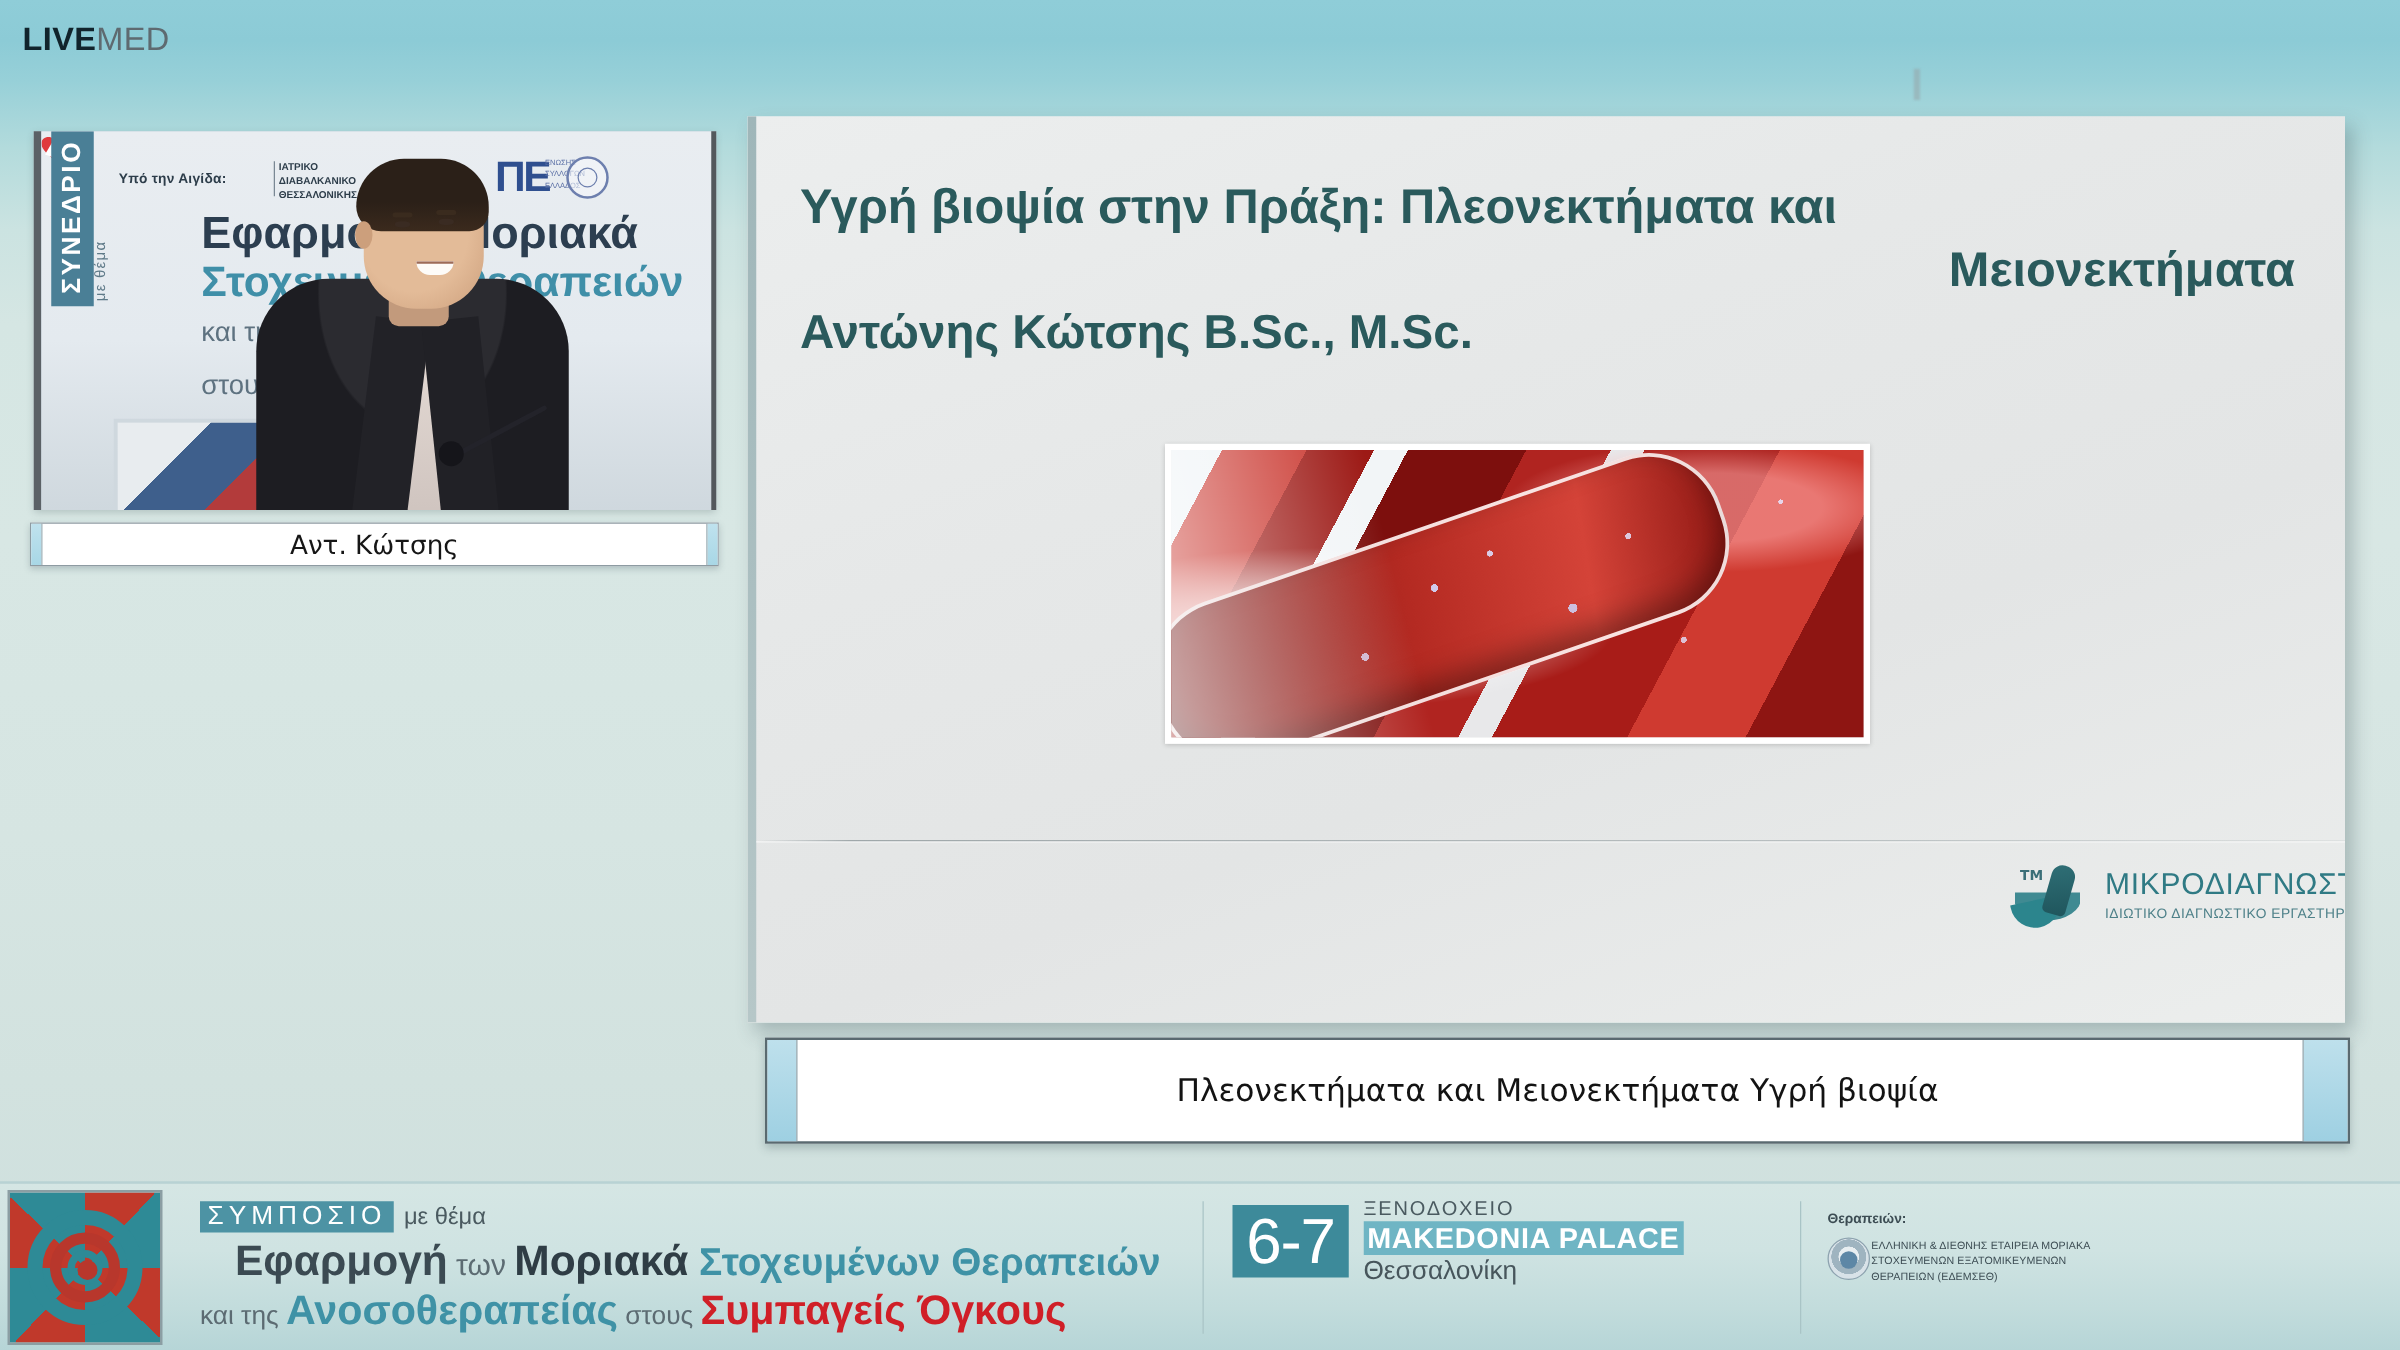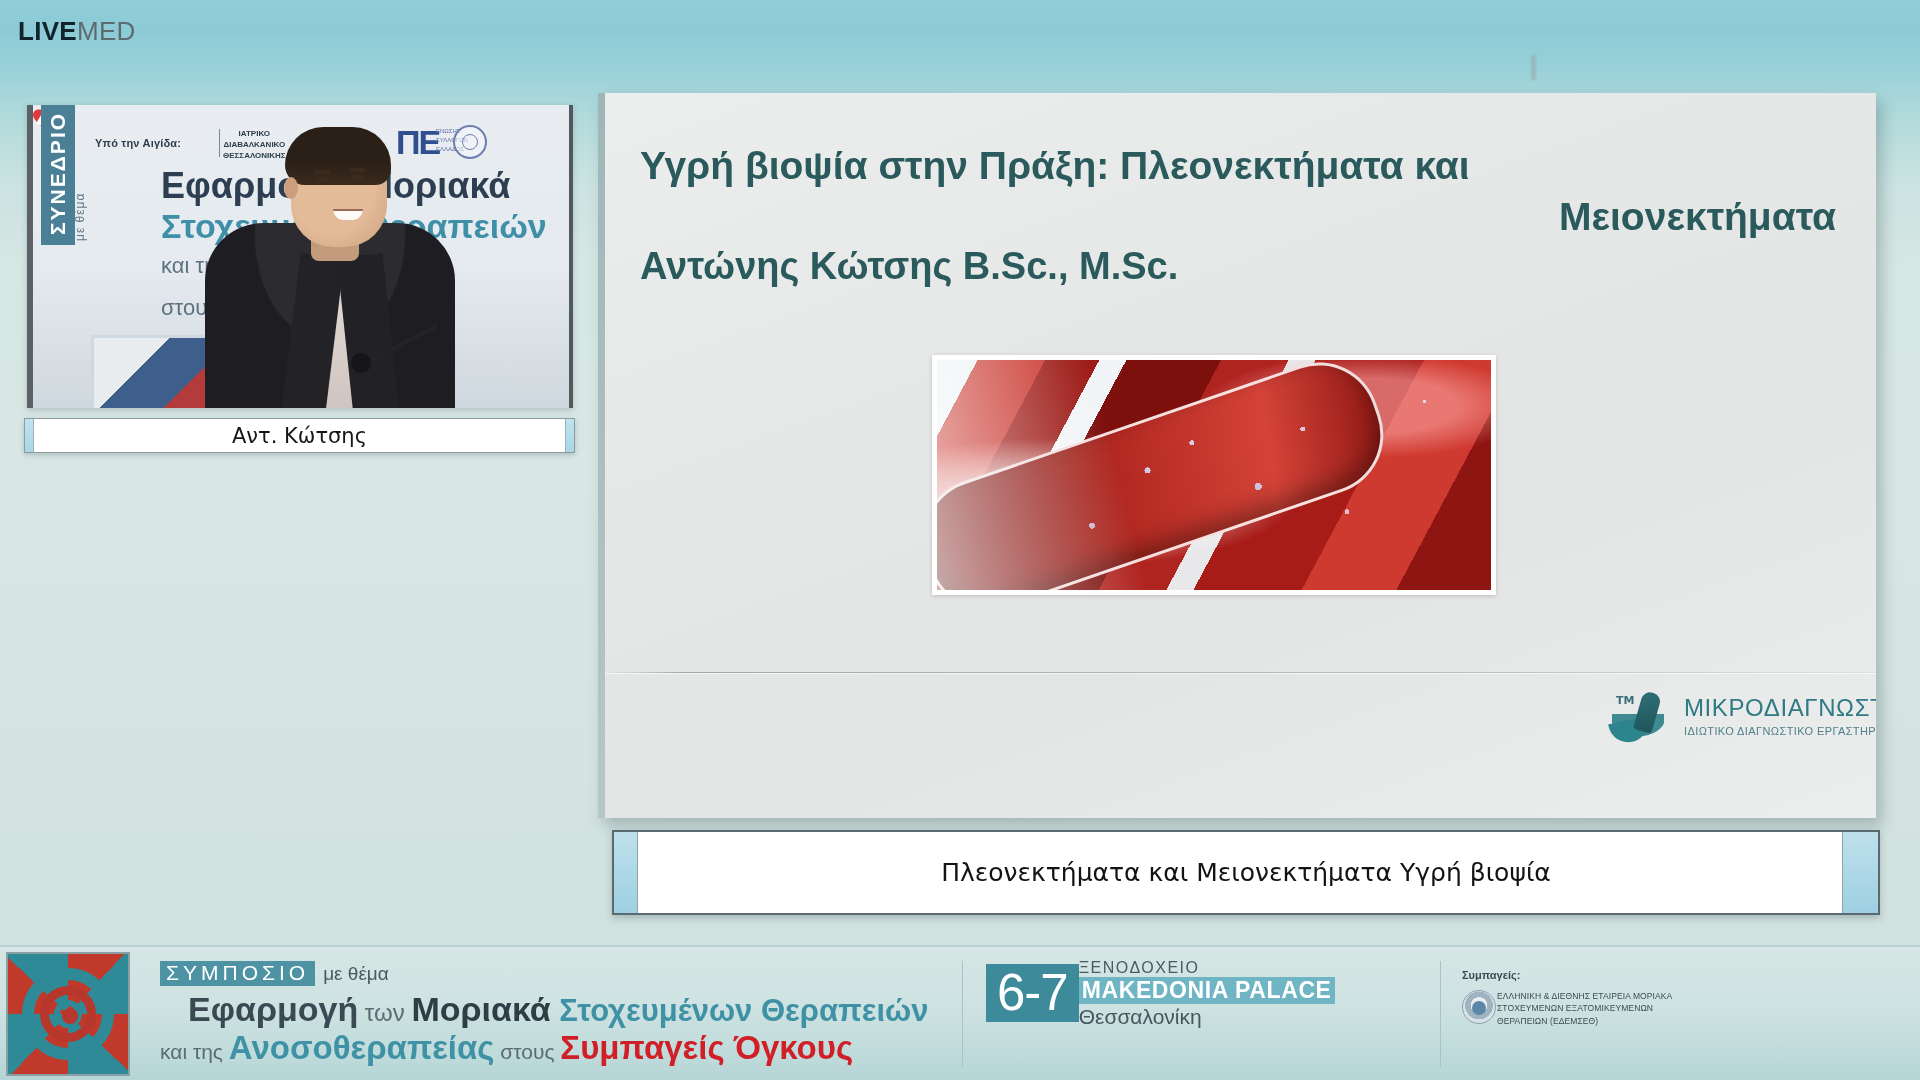--- a/index.html
+++ b/index.html
@@ -43,21 +43,21 @@
     position:absolute; left:0; top:4px; width:34px; height:24px;
     background:#e03a3c;
     clip-path:path("M17 24 C 6 16, 0 10, 0 6 C 0 1, 6 -1, 10 2 L17 7 L24 2 C28 -1, 34 1, 34 6 C34 10, 28 16, 17 24 Z");
   }
   #vb-heartlogo .inner{
     position:absolute; left:3px; top:7px; width:17px; height:16px; background:#fff;
     clip-path:polygon(40% 0,100% 20%,72% 100%,0 72%);
   }
   #vb-heartlogo .cross-v{ position:absolute; left:23px; top:8px; width:4px; height:12px; background:#fff;}
   #vb-heartlogo .cross-h{ position:absolute; left:19px; top:12px; width:12px; height:4px; background:#fff;}
-  #vb-idtext{ left:190px; top:24px; font-size:8px; font-weight:bold; color:#2d3d4a; line-height:1.35; white-space:pre-line;text-align:center; }
+  #vb-idtext{ left:190px; top:24px; font-size:8px; font-weight:bold; color:#2d3d4a; line-height:1.35; white-space:pre-line; }
   #vb-idtext-rule{ position:absolute; left:186px; top:24px; width:1px; height:28px; background:#7a8894; }
   #vb-pe{ left:363px; top:18px; font-size:34px; font-weight:bold; color:#2f4f8f; letter-spacing:-2px; }
   #vb-pe-sub{ left:403px; top:22px; font-size:6px; color:#5a6fa5; line-height:1.5; white-space:pre-line; }
   #vb-seal{ position:absolute; left:420px; top:20px; width:34px; height:34px;
             border:2px solid #6d7fae; border-radius:50%; background:rgba(245,248,252,.55); }
   #vb-seal::after{ content:""; position:absolute; left:7px; top:7px; right:7px; bottom:7px;
             border:1px solid #6d7fae; border-radius:50%; }
   #vb-side{ left:8px; top:140px; transform:rotate(-90deg); transform-origin:left top;
             font-size:21px; font-weight:bold; color:#ffffff; letter-spacing:2px;
             background:#4a7f96; padding:5px 10px; }
@@ -289,21 +289,21 @@
 
   #banner-sep1{ position:absolute; left:962px; top:14px; width:1px; height:106px; background:#a9c4c6;}
   #banner-sep2{ position:absolute; left:1440px; top:14px; width:1px; height:106px; background:#a9c4c6;}
 
   #banner-date{ position:absolute; left:986px; top:10px; display:flex; align-items:center;}
   #bd-days{ background:#3d8a9a; color:#fff; font-family:"Liberation Sans", sans-serif;
     font-size:51px; font-weight:500; padding:0 11px; line-height:1.12; letter-spacing:-1px;}
   #bd-midcol{ margin-left:10px; font-family:"Liberation Sans", sans-serif;}
   #bd-month{ font-size:18px; font-weight:bold; color:#c0392b; letter-spacing:.5px; display:block;}
   #bd-year{ font-size:42px; color:#333b40; line-height:.95; display:block; letter-spacing:-1px;}
-  #bd-rightcol{ margin-top:2px; font-family:"Liberation Sans", sans-serif;}
+  #bd-rightcol{ margin-left:12px; margin-top:2px; font-family:"Liberation Sans", sans-serif;}
   #bd-hotel-label{ font-size:16px; color:#4a5a60; letter-spacing:1.5px; display:block;}
   #bd-hotel{ font-size:23px; font-weight:bold; color:#ffffff; background:#6fb5c4;
     letter-spacing:.6px; display:inline-block; padding:0 3px;}
   #bd-city{ font-size:21px; color:#47565c; display:block; margin-top:1px;}
 
   #banner-orgs{ position:absolute; left:1462px; top:22px; display:flex; gap:36px;}
   .org-col{ font-family:"Liberation Sans", sans-serif; }
   .org-head{ font-size:11px; font-weight:bold; color:#3c4c53; margin-bottom:9px;}
   .org-body{ display:flex; align-items:flex-start; gap:1px;}
   .org-seal{ width:34px; height:34px; border-radius:50%;
@@ -442,21 +442,21 @@
       <span id="bd-hotel-label">ΞΕΝΟΔΟΧΕΙΟ</span>
       <span id="bd-hotel">MAKEDONIA PALACE</span>
       <span id="bd-city">Θεσσαλονίκη</span>
     </div>
   </div>
 
   <div id="banner-sep2"></div>
 
   <div id="banner-orgs">
     <div class="org-col">
-      <div class="org-head">Συμπαγείς:</div>
+      <div class="org-head">Θεραπειών:</div>
       <div class="org-body">
         <div class="org-seal"></div>
         <div class="org-text">ΕΛΛΗΝΙΚΗ &amp; ΔΙΕΘΝΗΣ ΕΤΑΙΡΕΙΑ ΜΟΡΙΑΚΑ
 ΣΤΟΧΕΥΜΕΝΩΝ ΕΞΑΤΟΜΙΚΕΥΜΕΝΩΝ
 ΘΕΡΑΠΕΙΩΝ (ΕΔΕΜΣΕΘ)</div>
       </div>
     </div>
   </div>
 </div>
 

